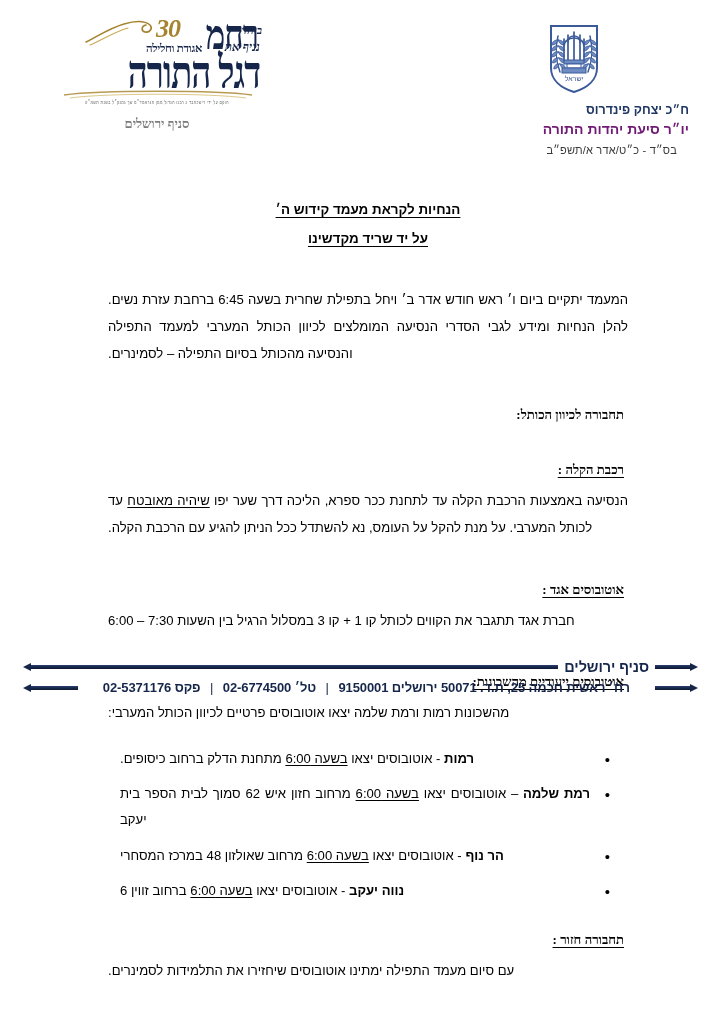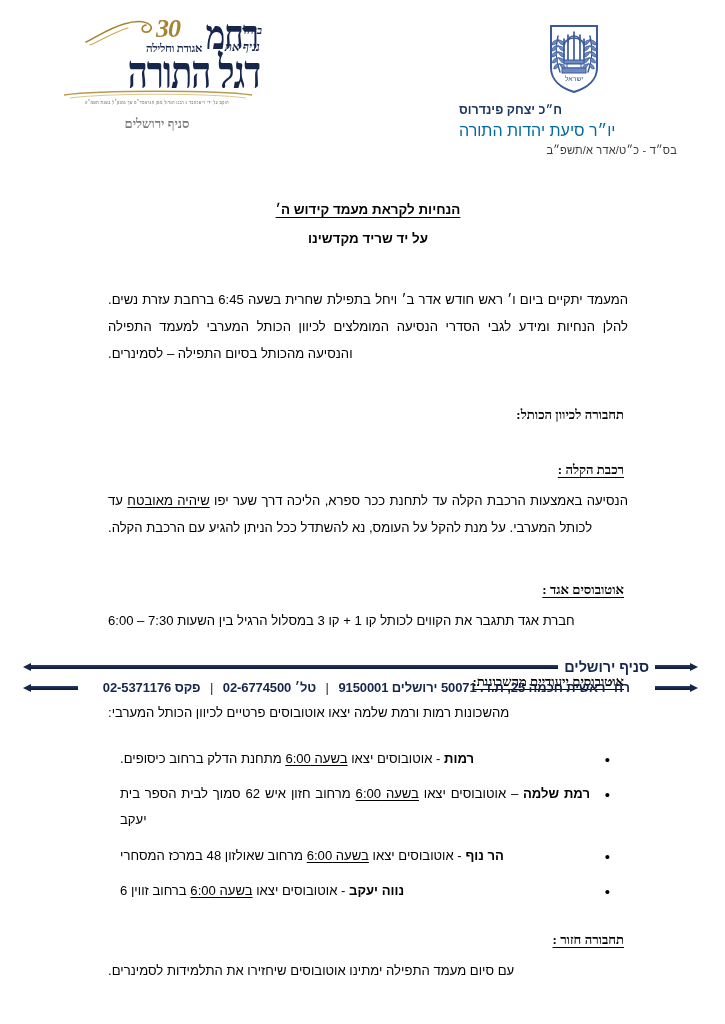--- a/index.html
+++ b/index.html
@@ -141,38 +141,38 @@
     color: #7c7c7c;
     letter-spacing: 0px;
   }
 
   
   .official-block {
     position: absolute;
     top: 22px;
     right: 36px;
     width: 230px;
-    text-align: left;
+    text-align: right;
   }
   .emblem {
     display: block;
     margin: 0 auto;
   }
   .official-name {
     margin-top: 7px;
     font-size: 12.5px;
     font-weight: bold;
     color: #1f3763;
     line-height: 1.45;
     letter-spacing: 0px;
   }
   .official-role {
-    font-size: 16px;
-    font-weight: normal;
-    color: #0369a1;
+    font-size: 14px;
+    font-weight: bold;
+    color: #701a75;
     line-height: 1.45;
   }
   .date-line {
     position: absolute;
     top: 144px;
     right: 48px;
     font-size: 11px;
     color: #3a3a3a;
     letter-spacing: 0.2px;
   }
@@ -193,20 +193,21 @@
     font-size: 13.4px;
     text-decoration: underline;
     text-underline-offset: 3px;
     margin: 0 0 2px 0;
     line-height: 2.05;
   }
   .doc-subtitle {
     text-align: center;
     font-weight: bold;
     font-size: 13.4px;
+    text-decoration: underline;
     text-underline-offset: 3px;
     margin: 0;
     line-height: 2.05;
   }
 
   p.para {
     margin: 0;
     text-align: justify;
     text-align-last: left;
     line-height: 2.05;

